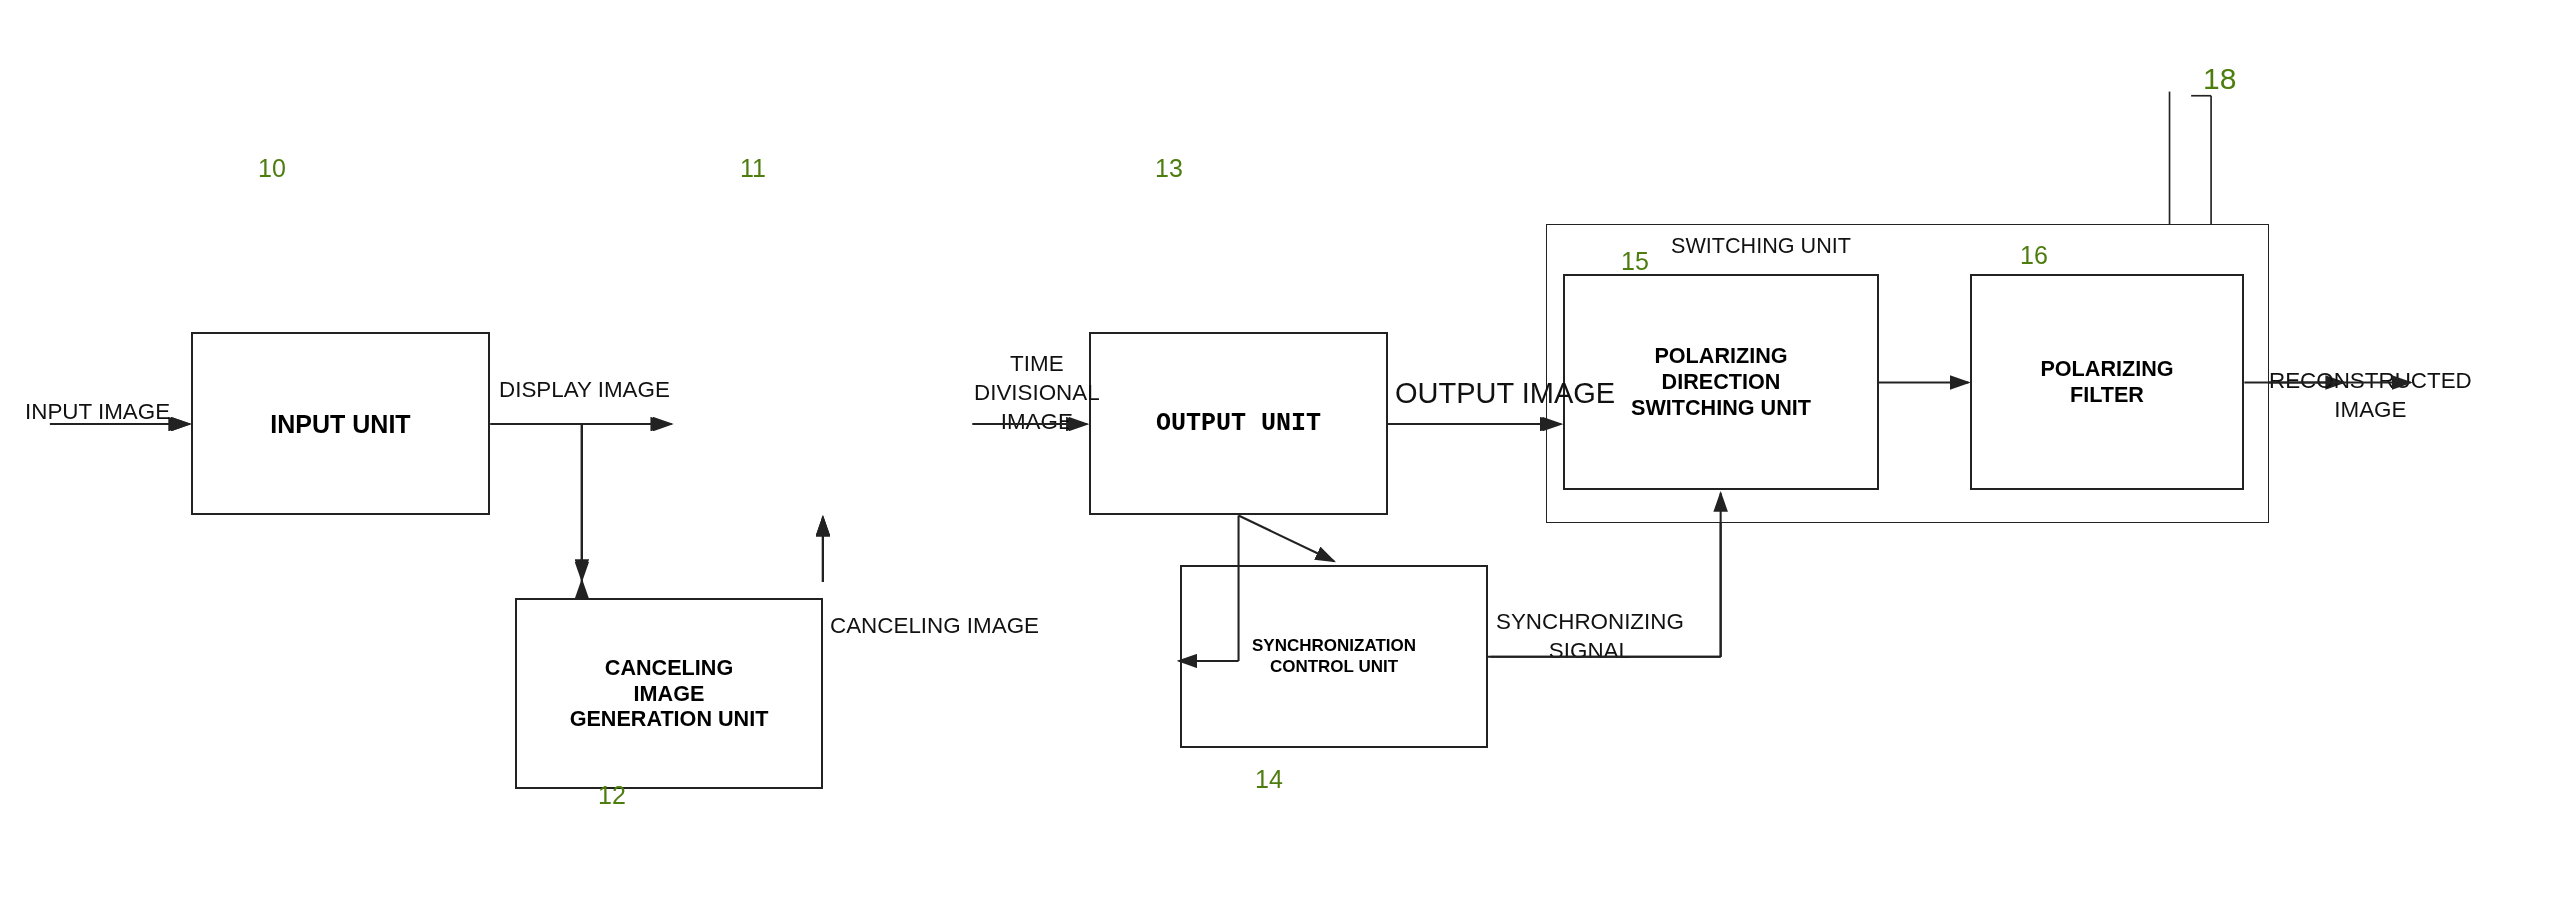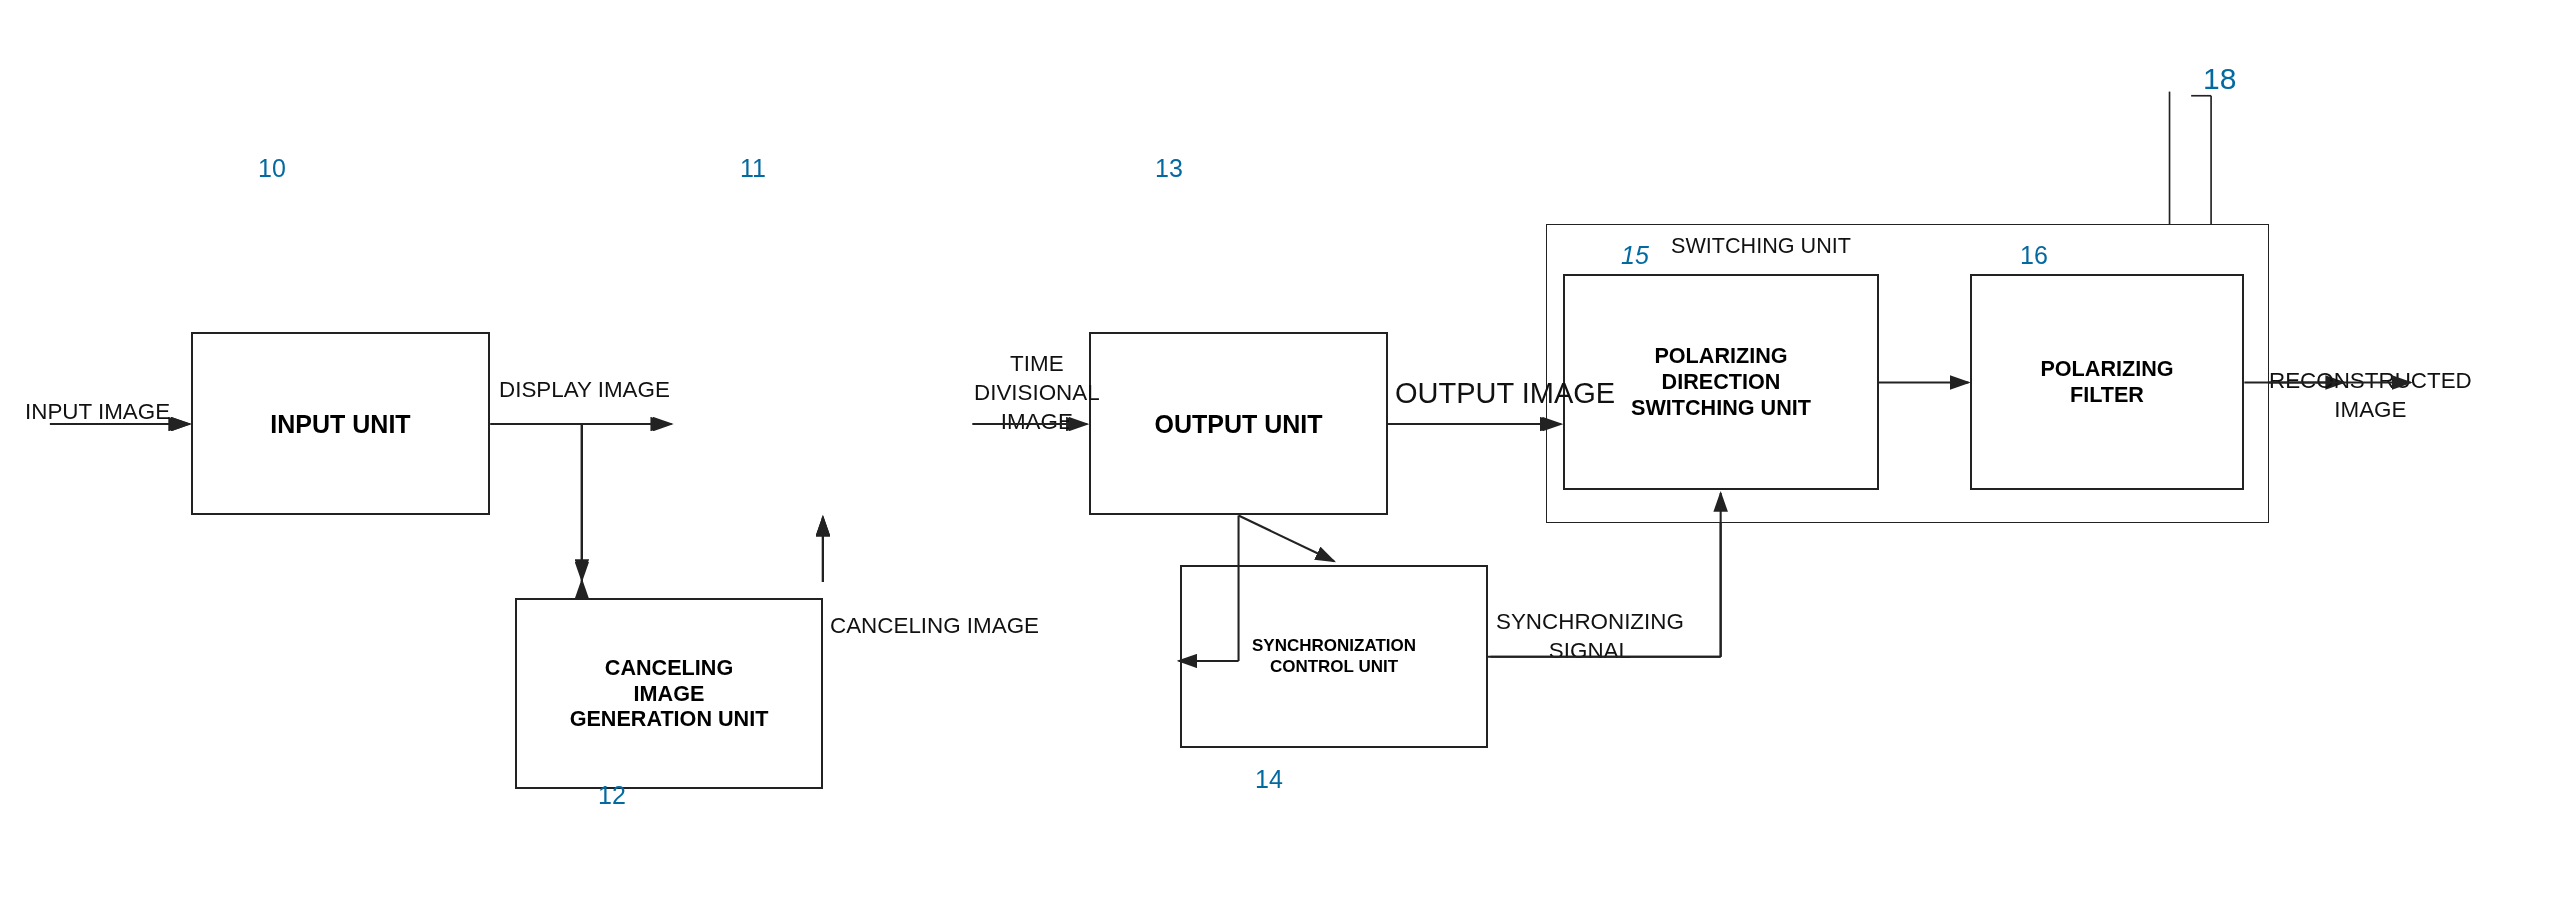--- a/index.html
+++ b/index.html
@@ -33,21 +33,21 @@
       position: absolute;
       font-size: 21.6px;
       font-weight: normal;
       color: #111;
       text-align: center;
     }
     .number {
       position: absolute;
       font-size: 25px;
       font-weight: normal;
-      color: #0369a1;
+      color: #4d7c0f;
       text-align: center;
     }
     svg.arrows {
       position: absolute;
       top: 0;
       left: 0;
       width: 2576px;
       height: 913px;
       pointer-events: none;
     }
@@ -101,42 +101,42 @@
 
   <div class="block" style="left:191px; top:332px; width:299px; height:183px; font-size:25px;">
     <span>INPUT UNIT</span>
   </div>
 
 
   <div class="block" style="left:515px; top:582px; width:308px; height:191px; font-size:21.6px;margin-top:16px;">
     <span>CANCELING<br>IMAGE<br>GENERATION UNIT</span>
   </div>
 
-  <div class="block" style="left:1089px; top:332px; width:299px; height:183px; font-size:25px;">
+  <div class="block" style="left:1089px; top:332px; width:299px; height:183px; font-size:25px;font-family:Liberation Mono, monospace;">
     <span>OUTPUT UNIT</span>
   </div>
 
   <div class="block" style="left:1180px; top:565px; width:308px; height:183px; font-size:17px;">
     <span>SYNCHRONIZATION<br>CONTROL UNIT</span>
   </div>
 
   <div class="block" style="left:1563px; top:274px; width:316px; height:216px; font-size:21.6px;">
     <span>POLARIZING<br>DIRECTION<br>SWITCHING UNIT</span>
   </div>
 
   <div class="block" style="left:1970px; top:274px; width:274px; height:216px; font-size:21.6px;">
     <span>POLARIZING<br>FILTER</span>
   </div>
 
   <div class="number" style="left:258px; top:154px;">10</div>
   <div class="number" style="left:740px; top:154px;">11</div>
   <div class="number" style="left:598px; top:781px;">12</div>
   <div class="number" style="left:1155px; top:154px;">13</div>
   <div class="number" style="left:1255px; top:765px;">14</div>
-  <div class="number" style="left:1621px; top:241px;font-style:italic;">15</div>
+  <div class="number" style="left:1621px; top:247px;">15</div>
   <div class="number" style="left:2020px; top:241px;">16</div>
   <div class="number" style="left:2203px; top:62px; font-size:30px;">18</div>
 
   <div class="label" style="left:25px; top:399px; font-size:22.4px;">INPUT IMAGE</div>
 
   <div class="label" style="left:499px; top:377px; font-size:22.4px;">DISPLAY IMAGE</div>
 
   <div class="label" style="left:974px; top:349px; font-size:22.4px; line-height:1.3;">TIME<br>DIVISIONAL<br>IMAGE</div>
 
   <div class="label" style="left:1395px; top:377px; font-size:29px;">OUTPUT IMAGE</div>

